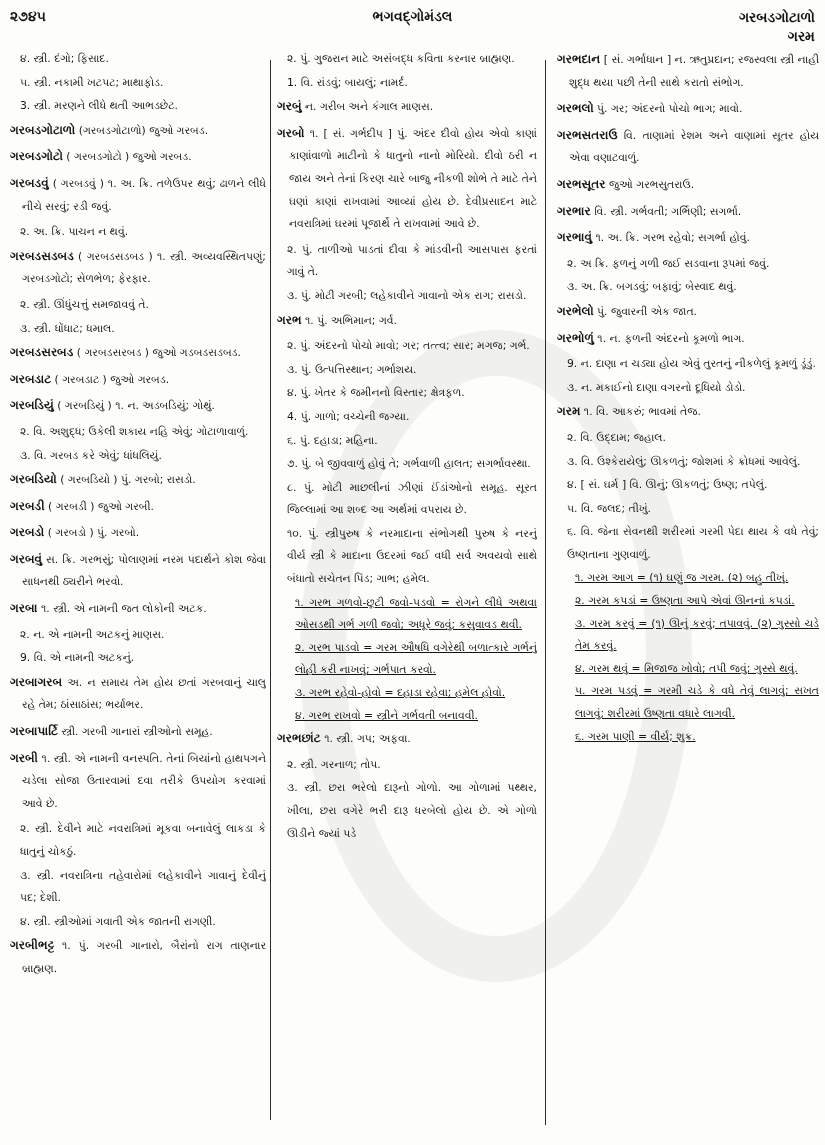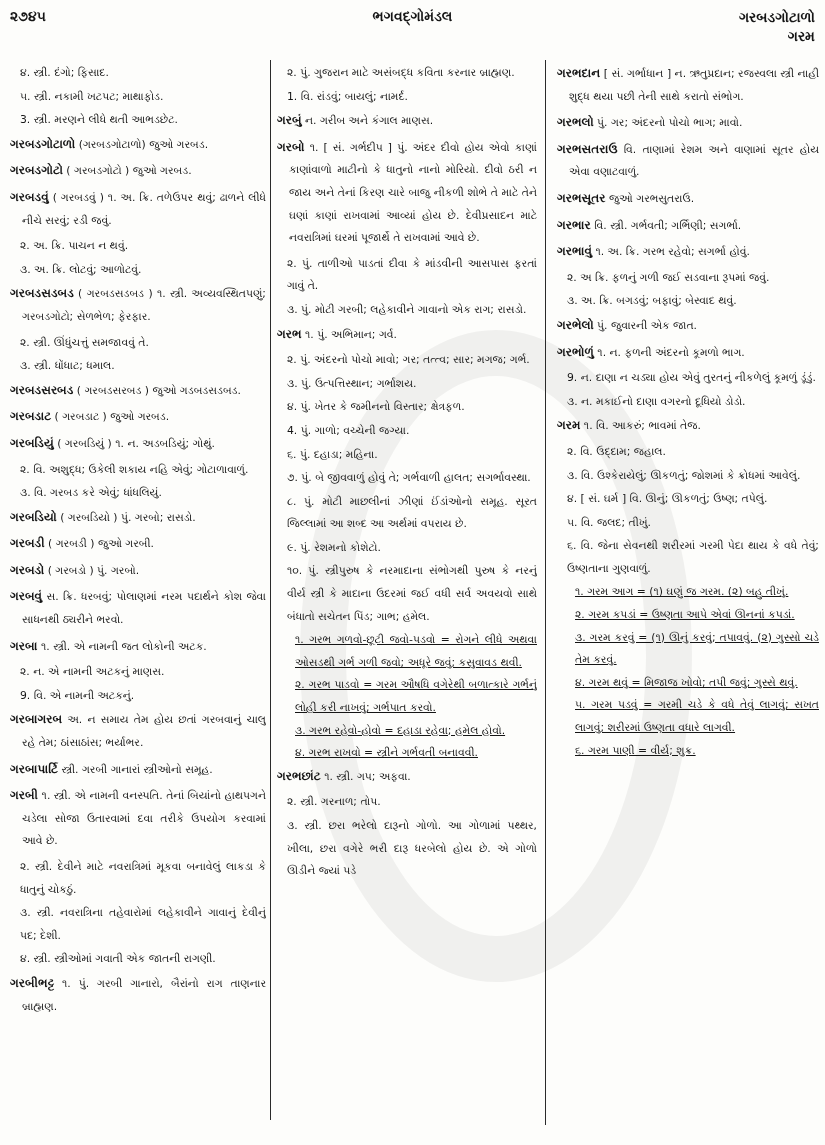--- a/index.html
+++ b/index.html
@@ -10,21 +10,21 @@
     position: relative;
   }
   .header { position: absolute; top: 0; left: 0; width: 825px; height: 52px; }
   .hdr-page { position: absolute; left: 10px; top: 8px; font-size: 14px; font-weight: bold; }
   .hdr-title { position: absolute; left: 0; width: 825px; top: 8px; text-align: center; font-size: 14px; font-weight: bold; }
   .hdr-guide { position: absolute; right: 10px; top: 8px; text-align: right; font-size: 14px; font-weight: bold; line-height: 19px; }
   .watermark {
     position: absolute; left: 300px; top: 330px; width: 300px; height: 560px;
     border: 46px solid rgba(0,0,0,0.05); border-radius: 50%; pointer-events: none;
   }
-  .col { position: absolute; top: 62px; font-size: 10.8px; line-height: 22.6px; overflow: hidden; }
+  .col { position: absolute; top: 48px; font-size: 10.8px; line-height: 22.6px; overflow: hidden; }
   .col-1 { left: 10px; width: 256px; height: 1075px; }
   .col-2 { left: 277px; width: 260px; height: 1060px; }
   .col-3 { left: 557px; width: 262px; height: 1060px; }
   .rule { position: absolute; width: 1px; background: #2a2a2a; }
   .rule-1 { left: 270px; top: 60px; height: 1060px; }
   .rule-2 { left: 545px; top: 60px; height: 1065px; }
   .entry { text-align: justify; margin: 0 0 3px 0; padding-left: 12px; text-indent: -12px; }
   .sub { text-align: justify; padding-left: 10px; margin: 0 0 1px 0; }
   .phrase { text-align: justify; padding-left: 18px; margin: 0; text-decoration: underline; }
   .hw { font-weight: bold; font-size: 12px; }
@@ -47,33 +47,32 @@
 <div class="rule rule-2"></div>
 
 <div class="col col-1">
     <div class="sub">૪. સ્ત્રી. દંગો; ફિસાદ.</div>
     <div class="sub">૫. સ્ત્રી. નકામી ખટપટ; માથાફોડ.</div>
     <div class="sub">3. સ્ત્રી. મરણને લીધે થતી આભડછેટ.</div>
     <div class="entry"><span class="hw">ગરબડગોટાળો</span><span> (ગરબડગોટાળો) જુઓ ગરબડ.</span></div>
     <div class="entry"><span class="hw">ગરબડગોટો</span><span> ( ગરબડગોટો ) જુઓ ગરબડ.</span></div>
     <div class="entry"><span class="hw">ગરબડવું</span><span> ( ગરબડવું ) ૧. અ. ક્રિ. તળેઉપર થવું; ઢાળને લીધે નીચે સરવું; રડી જવું.</span></div>
     <div class="sub">૨. અ. ક્રિ. પાચન ન થવું.</div>
-    <div class="sub">૩. અ. ક્રિ. લોટવું; આળોટવું.</div>
     <div class="entry"><span class="hw">ગરબડસડબડ</span><span> ( ગરબડસડબડ ) ૧. સ્ત્રી. અવ્યવસ્થિતપણું; ગરબડગોટો; સેળભેળ; ફેરફાર.</span></div>
     <div class="sub">૨. સ્ત્રી. ઊંધુંચત્તું સમજાવવું તે.</div>
     <div class="sub">૩. સ્ત્રી. ધોંધાટ; ધમાલ.</div>
     <div class="entry"><span class="hw">ગરબડસરબડ</span><span> ( ગરબડસરબડ ) જુઓ ગડબડસડબડ.</span></div>
     <div class="entry"><span class="hw">ગરબડાટ</span><span> ( ગરબડાટ ) જુઓ ગરબડ.</span></div>
     <div class="entry"><span class="hw">ગરબડિયું</span><span> ( ગરબડિયું ) ૧. ન. અડબડિયું; ગોથું.</span></div>
     <div class="sub">૨. વિ. અશુદ્ધ; ઉકેલી શકાય નહિ એવું; ગોટાળાવાળું.</div>
     <div class="sub">૩. વિ. ગરબડ કરે એવું; ધાંધલિયું.</div>
     <div class="entry"><span class="hw">ગરબડિયો</span><span> ( ગરબડિયો ) પું. ગરબો; રાસડો.</span></div>
     <div class="entry"><span class="hw">ગરબડી</span><span> ( ગરબડી ) જુઓ ગરબી.</span></div>
     <div class="entry"><span class="hw">ગરબડો</span><span> ( ગરબડો ) પું. ગરબો.</span></div>
-    <div class="entry"><span class="hw">ગરબવું</span><span> સ. ક્રિ. ધરબવું; પોલાણમાં નરમ પદાર્થને કોશ જેવા સાધનથી ઠ્યરીને ભરવો.</span></div>
+    <div class="entry"><span class="hw">ગરબવું</span><span> સ. ક્રિ. ગરભસું; પોલાણમાં નરમ પદાર્થને કોશ જેવા સાધનથી ઠ્યરીને ભરવો.</span></div>
     <div class="entry"><span class="hw">ગરબા</span><span> ૧. સ્ત્રી. એ નામની જત લોકોની અટક.</span></div>
     <div class="sub">૨. ન. એ નામની અટકનું માણસ.</div>
     <div class="sub">9. વિ. એ નામની અટકનું.</div>
     <div class="entry"><span class="hw">ગરબાગરબ</span><span> અ. ન સમાય તેમ હોય છતાં ગરબવાનું ચાલુ રહે તેમ; ઠાંસાઠાંસ; ભર્યાભર.</span></div>
     <div class="entry"><span class="hw">ગરબાપાર્ટિ</span><span> સ્ત્રી. ગરબી ગાનારાં સ્ત્રીઓનો સમૂહ.</span></div>
     <div class="entry"><span class="hw">ગરબી</span><span> ૧. સ્ત્રી. એ નામની વનસ્પતિ. તેનાં બિયાંનો હાથપગને ચડેલા સોજા ઉતારવામાં દવા તરીકે ઉપયોગ કરવામાં આવે છે.</span></div>
     <div class="sub">૨. સ્ત્રી. દેવીને માટે નવરાત્રિમાં મૂકવા બનાવેલું લાકડા કે ધાતુનું ચોકઠું.</div>
     <div class="sub">૩. સ્ત્રી. નવરાત્રિના તહેવારોમાં લહેકાવીને ગાવાનું દેવીનું પદ; દેશી.</div>
     <div class="sub">૪. સ્ત્રી. સ્ત્રીઓમાં ગવાતી એક જાતની રાગણી.</div>
     <div class="entry"><span class="hw">ગરબીભટ્ટ</span><span> ૧. પું. ગરબી ગાનારો, બૈરાંનો રાગ તાણનાર બ્રાહ્મણ.</span></div>
@@ -86,21 +85,20 @@
     <div class="sub">૨. પું. તાળીઓ પાડતાં દીવા કે માંડવીની આસપાસ ફરતાં ગાવું તે.</div>
     <div class="sub">૩. પું. મોટી ગરબી; લહેકાવીને ગાવાનો એક રાગ; રાસડો.</div>
     <div class="entry"><span class="hw">ગરભ</span><span> ૧. પું. અભિમાન; ગર્વ.</span></div>
     <div class="sub">૨. પું. અંદરનો પોચો માવો; ગર; તત્ત્વ; સાર; મગજ; ગર્ભ.</div>
     <div class="sub">૩. પું. ઉત્પત્તિસ્થાન; ગર્ભાશય.</div>
     <div class="sub">૪. પું. ખેતર કે જમીનનો વિસ્તાર; ક્ષેત્રફળ.</div>
     <div class="sub">4. પું. ગાળો; વચ્ચેની જગ્યા.</div>
     <div class="sub">૬. પું. દહાડા; મહિના.</div>
     <div class="sub">૭. પું. બે જીવવાળું હોવું તે; ગર્ભવાળી હાલત; સગર્ભાવસ્થા.</div>
     <div class="sub">૮. પું. મોટી માછલીનાં ઝીણાં ઈંડાંઓનો સમૂહ. સૂરત જિલ્લામાં આ શબ્દ આ અર્થમાં વપરાય છે.</div>
-    <div class="sub">૯. પું. રેશમનો કોશેટો.</div>
     <div class="sub">૧૦. પું. સ્ત્રીપુરુષ કે નરમાદાના સંભોગથી પુરુષ કે નરનું વીર્ય સ્ત્રી કે માદાના ઉદરમાં જઈ વધી સર્વ અવયવો સાથે બંધાતો સચેતન પિંડ; ગાભ; હમેલ.</div>
     <div class="phrase">૧. ગરભ ગળવો-છૂટી જવો-પડવો = રોગને લીધે અથવા ઓસડથી ગર્ભ ગળી જવો; અધૂરે જવું; કસુવાવડ થવી.</div>
     <div class="phrase">૨. ગરભ પાડવો = ગરમ ઔષધિ વગેરેથી બળાત્કારે ગર્ભનું લોહી કરી નાખવું; ગર્ભપાત કરવો.</div>
     <div class="phrase">૩. ગરભ રહેવો-હોવો = દહાડા રહેવા; હમેલ હોવો.</div>
     <div class="phrase">૪. ગરભ રાખવો = સ્ત્રીને ગર્ભવતી બનાવવી.</div>
     <div class="entry"><span class="hw">ગરભછાંટ</span><span> ૧. સ્ત્રી. ગપ; અફવા.</span></div>
     <div class="sub">૨. સ્ત્રી. ગરનાળ; તોપ.</div>
     <div class="sub">૩. સ્ત્રી. છરા ભરેલો દારૂનો ગોળો. આ ગોળામાં પથ્થર, ખીલા, છરા વગેરે ભરી દારૂ ધરબેલો હોય છે. એ ગોળો ઊડીને જ્યાં પડે</div>
   </div>
 <div class="col col-3">

